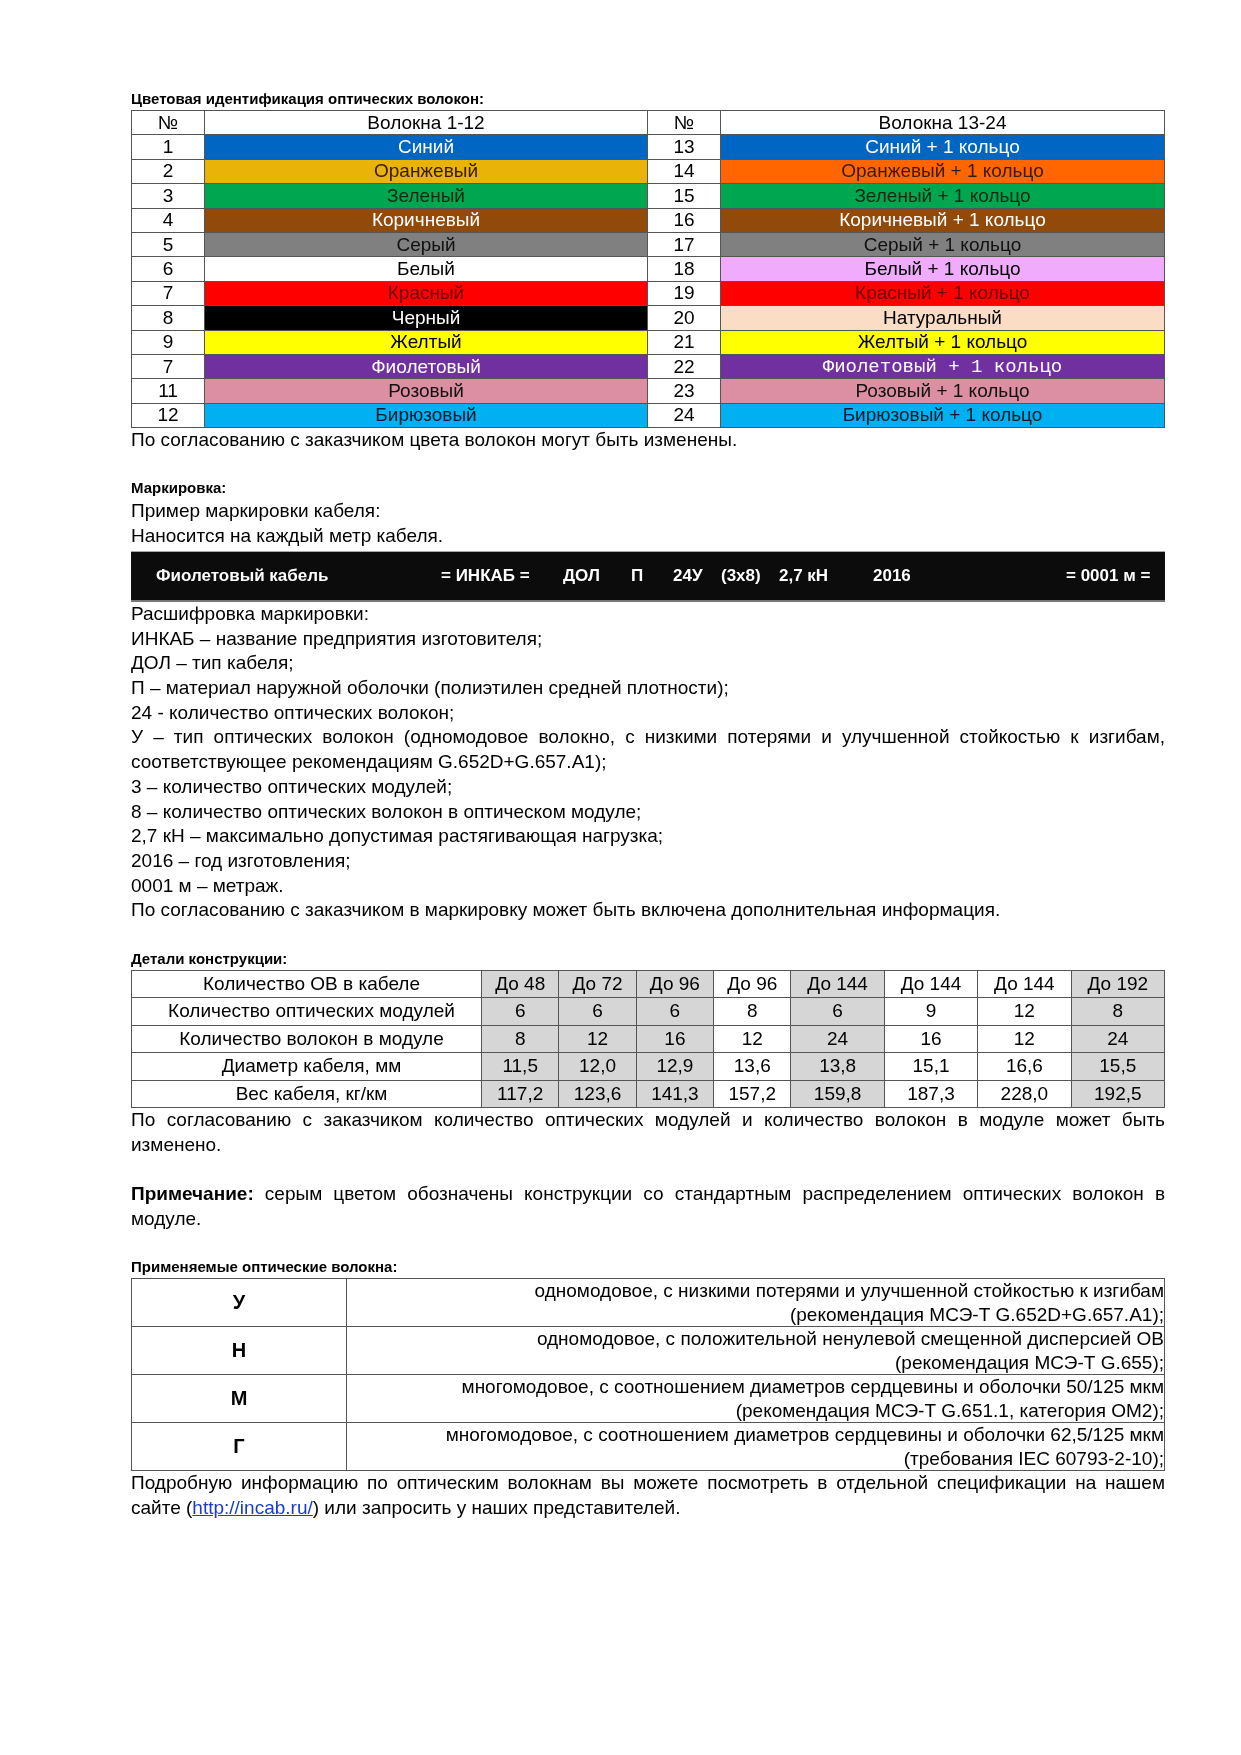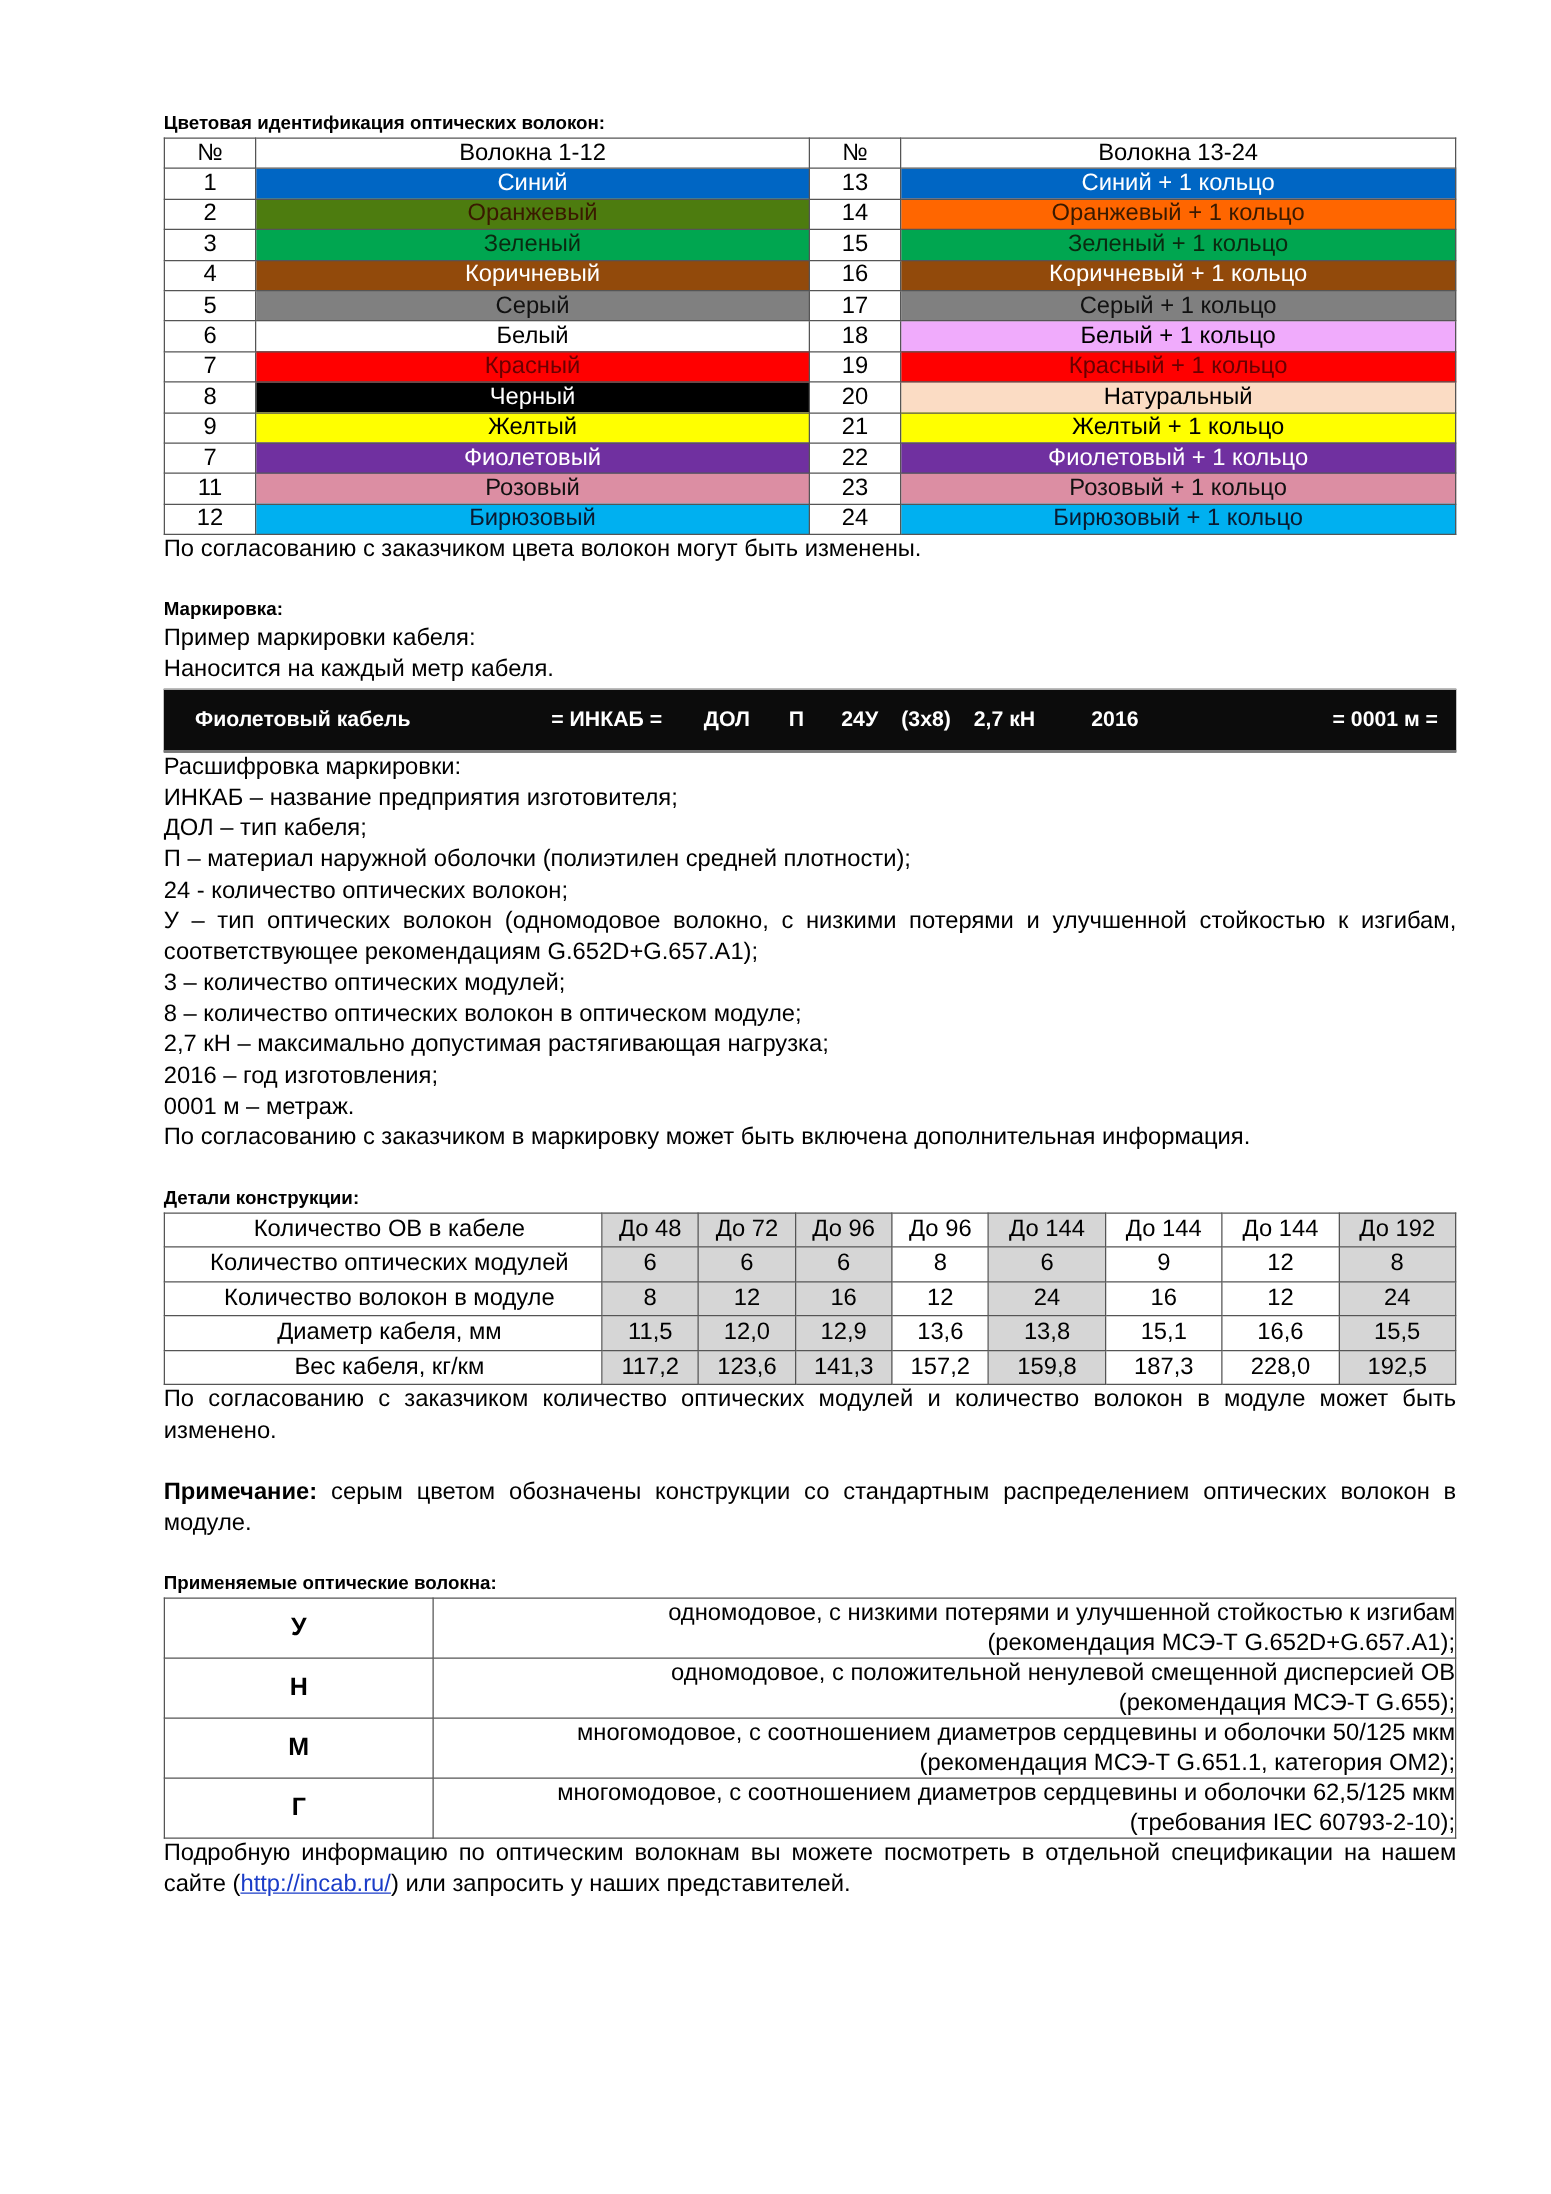--- a/index.html
+++ b/index.html
@@ -42,21 +42,21 @@
     </tbody>
       <tbody id="ct-body">
         <tr>
           <td>1</td>
           <td style="background: rgb(0, 102, 196); color: rgb(255, 255, 255);">Синий</td>
           <td>13</td>
           <td style="background: rgb(0, 102, 196); color: rgb(255, 255, 255);">Синий + 1 кольцо</td>
         </tr>
         <tr>
           <td>2</td>
-          <td style="background: #4d7c0f; color: rgb(58, 26, 0);">Оранжевый</td>
+          <td style="background: #eab308; color: rgb(58, 26, 0);">Оранжевый</td>
           <td>14</td>
           <td style="background: rgb(255, 102, 0); color: rgb(58, 26, 0);">Оранжевый + 1 кольцо</td>
         </tr>
         <tr>
           <td>3</td>
           <td style="background: rgb(0, 166, 80); color: rgb(10, 42, 16);">Зеленый</td>
           <td>15</td>
           <td style="background: rgb(0, 166, 80); color: rgb(10, 42, 16);">Зеленый + 1 кольцо</td>
         </tr>
         <tr>
@@ -92,21 +92,21 @@
         <tr>
           <td>9</td>
           <td style="background: rgb(255, 255, 0); color: rgb(0, 0, 0);">Желтый</td>
           <td>21</td>
           <td style="background: rgb(255, 255, 0); color: rgb(0, 0, 0);">Желтый + 1 кольцо</td>
         </tr>
         <tr>
           <td>7</td>
           <td style="background: rgb(112, 48, 160); color: rgb(255, 255, 255);">Фиолетовый</td>
           <td>22</td>
-          <td style="background: rgb(112, 48, 160); color: rgb(255, 255, 255);">Фиолетовый + 1 кольцо</td>
+          <td style="background: rgb(112, 48, 160); color: rgb(255, 255, 255); font-family: Liberation Mono, monospace;">Фиолетовый + 1 кольцо</td>
         </tr>
         <tr>
           <td>11</td>
           <td style="background: rgb(220, 142, 163); color: rgb(17, 17, 17);">Розовый</td>
           <td>23</td>
           <td style="background: rgb(220, 142, 163); color: rgb(17, 17, 17);">Розовый + 1 кольцо</td>
         </tr>
         <tr>
           <td>12</td>
           <td style="background: rgb(0, 176, 240); color: rgb(10, 26, 48);">Бирюзовый</td>

